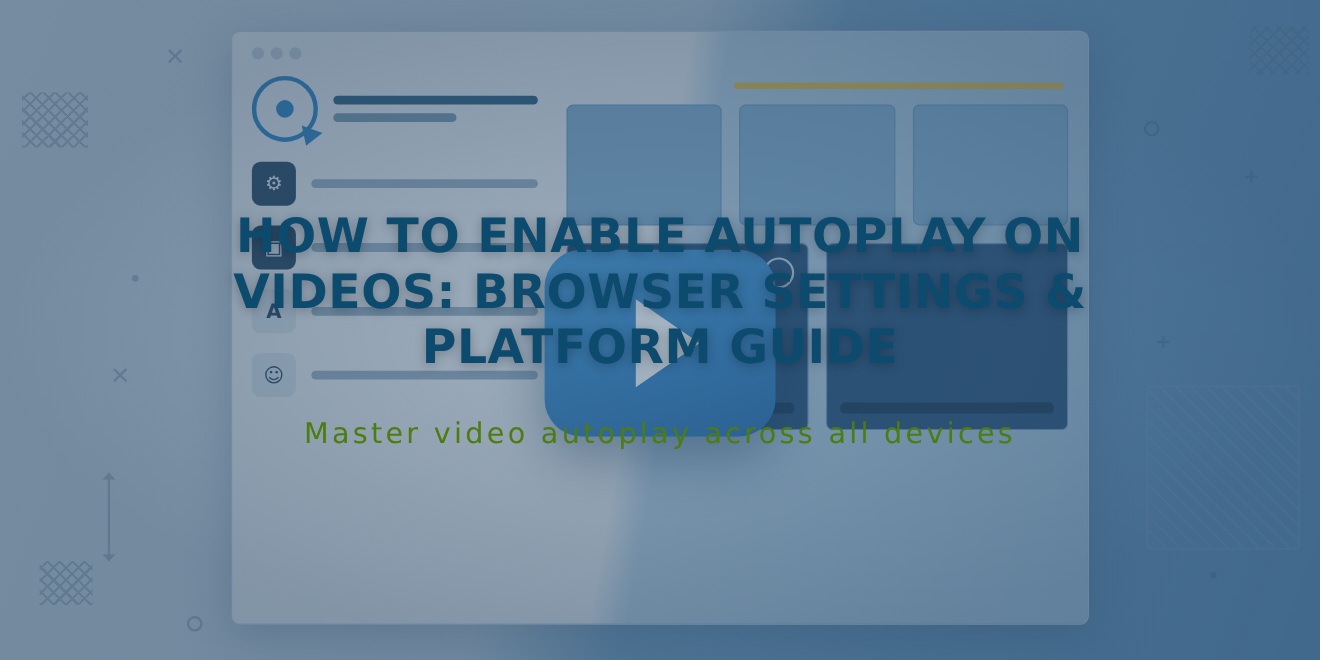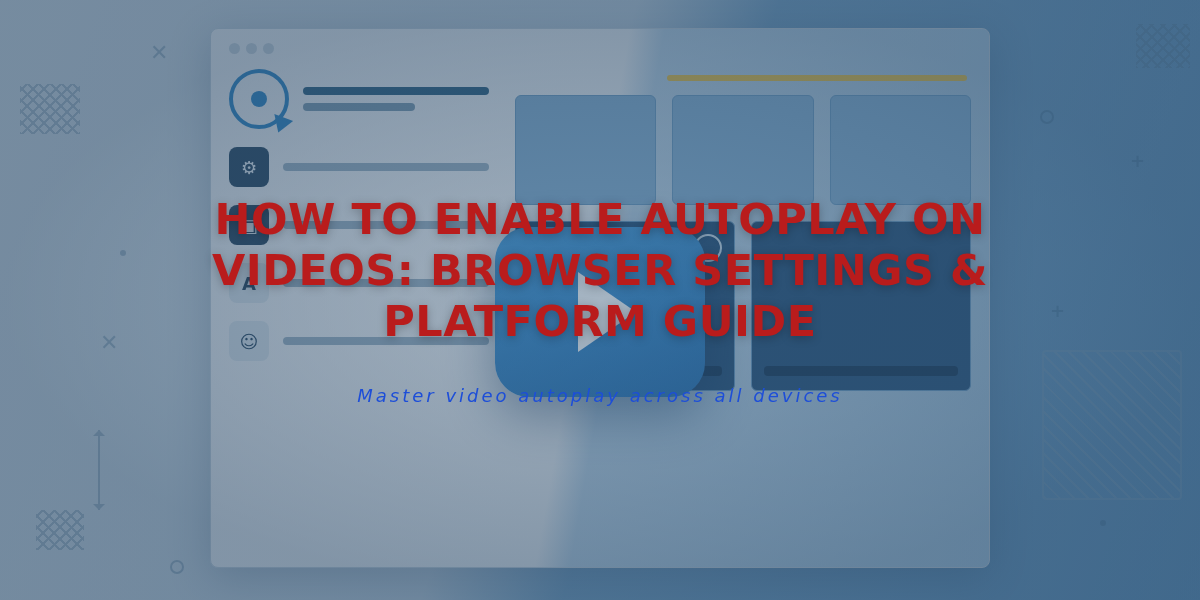--- a/index.html
+++ b/index.html
@@ -84,34 +84,33 @@
   position:absolute;inset:0;
   background:radial-gradient(ellipse at center, rgba(40,70,100,.38) 0%, rgba(40,70,100,.55) 70%);
 }
 .textwrap{
   position:absolute;inset:0;
   display:flex;flex-direction:column;align-items:center;justify-content:center;
   text-align:center;
   padding:0 140px;
 }
 .title{
-  color:#b91c1c;
+  color:#0c4a6e;
   font-weight:800;
   font-size:43px;
   line-height:1.18;
   letter-spacing:.5px;
   text-shadow:0 2px 10px rgba(0,0,0,.25);
 }
 .sub{
   margin-top:38px;
-  color:#1d4ed8;
-  font-size:18px;
+  color:#4d7c0f;
+  font-size:26px;
   letter-spacing:3px;
   font-weight:400;
-  font-style:italic;
 }
 
 
 .edgepanel{position:absolute;right:18px;top:350px;width:140px;height:150px;border:2px solid #7fa4bf;border-radius:4px;
   background-image:repeating-linear-gradient(45deg,#7fa4bf 0 2px,transparent 2px 10px);opacity:.5;}
 </style>
 </head>
 <body>
 
 <div class="deco hatch" style="left:20px;top:84px;"></div>

